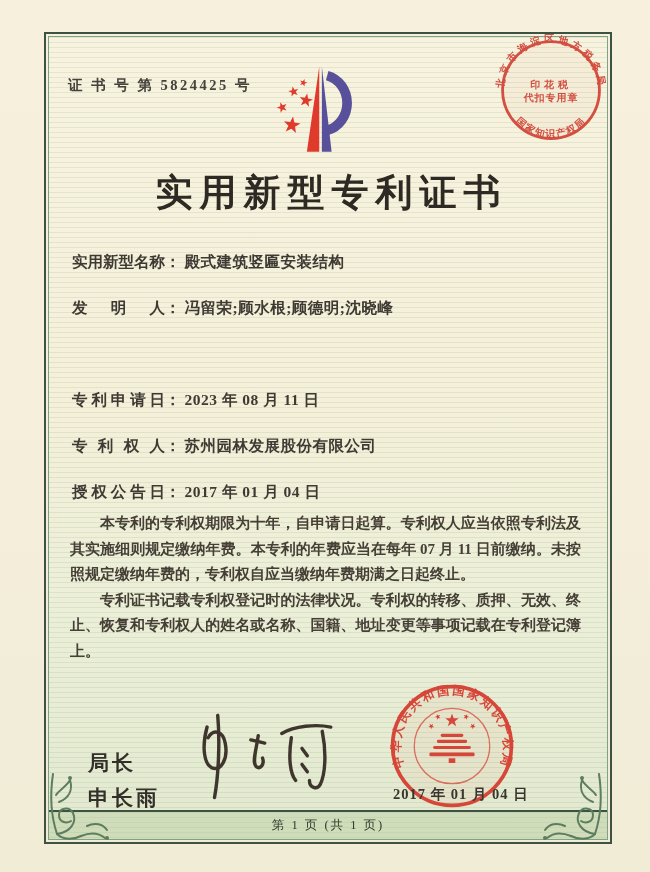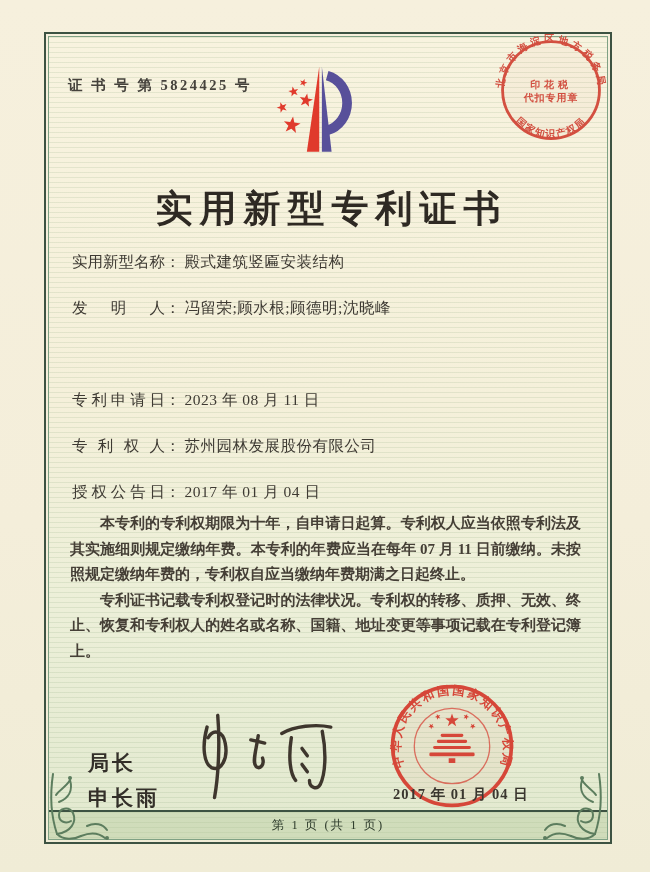--- a/index.html
+++ b/index.html
@@ -35,28 +35,28 @@
     font-size:12.5px;color:#2d3b2b;letter-spacing:2px;
   }
   
   .cert-no{
     position:absolute;left:68px;top:76px;
     font-size:14.5px;color:#45423c;letter-spacing:2.5px;font-weight:600;
   }
   .logo{position:absolute;left:262px;top:58px;width:118px;height:106px;}
   .tax-stamp{position:absolute;left:494px;top:33px;width:114px;height:114px;opacity:.92;}
   .title{
-    position:absolute;left:44px;top:184px;width:568px;
+    position:absolute;left:44px;top:168px;width:568px;
     text-align:center;font-size:37px;font-weight:700;color:#2e2923;
     letter-spacing:7px;text-indent:7px;
   }
   
   .field{
     position:absolute;left:72px;height:22px;white-space:nowrap;
-    font-size:15.5px;color:#3e3a33;font-weight:400;
+    font-size:15.5px;color:#3e3a33;font-weight:700;
   }
   .field .lbl{
     display:inline-block;width:93px;
     text-align:justify;text-align-last:justify;
   }
   .field .colon{display:inline-block;}
   .field .val{margin-left:4px;letter-spacing:.5px;}
   
   .body-text{
     position:absolute;left:70px;top:511px;width:511px;

